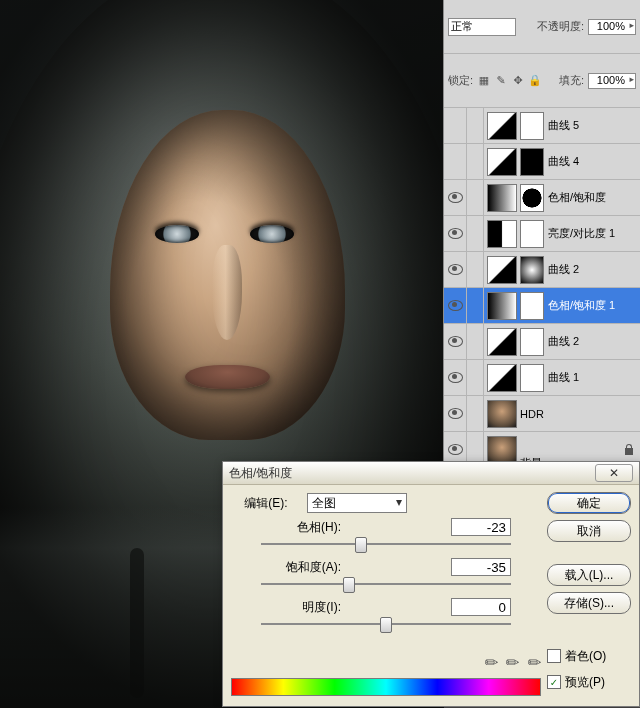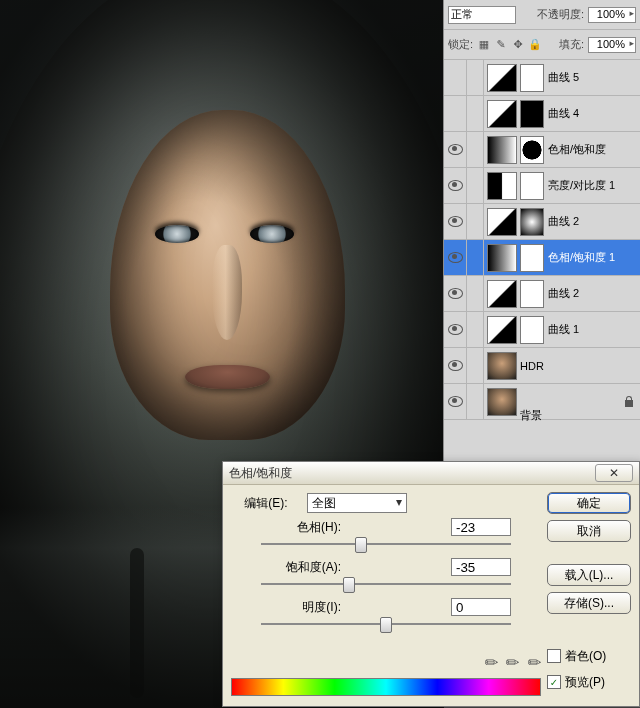--- a/index.html
+++ b/index.html
@@ -12,21 +12,21 @@
 .eye.l{left:155px;top:225px}.eye.r{left:250px;top:225px}
 .nose{position:absolute;left:212px;top:245px;width:30px;height:95px;background:linear-gradient(90deg,rgba(0,0,0,0) 0%,rgba(255,235,210,.35) 45%,rgba(0,0,0,.25) 100%);border-radius:40% 40% 50% 50%}
 .lips{position:absolute;left:185px;top:365px;width:85px;height:24px;border-radius:50%/60%;background:radial-gradient(ellipse at 50% 30%,#8a5a4a 0%,#6a4437 60%,#3b2821 100%);box-shadow:0 3px 6px rgba(0,0,0,.5)}
 .sweater{position:absolute;left:0;bottom:0;width:444px;height:200px;background:linear-gradient(180deg,rgba(0,0,0,0) 0%,#4a514d 20%,#3a403c 60%,#2a2f2b 100%)}
 .draw{position:absolute;background:#262a27;border-radius:12px}
 .draw.a{left:130px;bottom:10px;width:14px;height:150px}
 .draw.b{left:300px;bottom:10px;width:14px;height:140px}
 
 
 .panel{position:absolute;right:0;top:0;width:196px;height:472px;background:#d6d6d6;border-left:1px solid #8c8c8c;font-size:11px}
-.prow{display:flex;align-items:center;height:21px;border-bottom:1px solid #b5b5b5;padding:4px 4px;gap:4px}
+.prow{display:flex;align-items:center;height:21px;border-bottom:1px solid #b5b5b5;padding:16px 4px;gap:4px}
 .blend{width:62px;height:16px;border:1px solid #8c8c8c;background:#fff;padding:0 2px}
 .plabel{color:#444}
 .pct{width:36px;height:14px;border:1px solid #8c8c8c;background:#fff;text-align:right;padding-right:10px;position:relative}
 .pct::after{content:"▸";position:absolute;right:1px;top:0;font-size:9px;color:#555}
 .lockicons{display:flex;gap:3px;align-items:center}
 .lockicons span{width:14px;text-align:center;color:#555}
 .layers{overflow:auto;height:calc(100% - 44px)}
 .layer{display:flex;align-items:center;height:35px;border-bottom:1px solid #b5b5b5}
 .layer.sel{background:#3e7ee0;color:#fff}
 .vis{width:22px;height:100%;border-right:1px solid #b5b5b5;display:flex;align-items:center;justify-content:center}
@@ -55,29 +55,29 @@
 .titlebar{height:22px;background:linear-gradient(#fff,#dcd9c8);border-bottom:1px solid #b7b29e;display:flex;align-items:center;padding:0 6px;color:#333}
 .closeb{position:absolute;right:6px;top:2px;width:36px;height:16px;border:1px solid #9a9a9a;border-radius:3px;background:linear-gradient(#fefefe,#e6e3d3);display:flex;align-items:center;justify-content:center}
 .dbody{position:absolute;left:8px;top:30px;right:98px;bottom:8px}
 .drow{display:flex;align-items:center;height:22px;margin-bottom:2px}
 .dlab{width:70px;text-align:center;margin-right:6px}
 .dsel{width:90px;height:18px;border:1px solid #7e7e7e;background:#fff;display:flex;align-items:center;padding:0 4px;position:relative}
 .dsel::after{content:"▾";position:absolute;right:4px;top:1px;color:#333}
 .sgroup{margin:4px 0 0 30px;width:250px}
 .sgl{display:flex;align-items:center;justify-content:space-between;height:18px}
 .sgl .lab{width:80px;text-align:right;margin-right:6px}
-.sval{width:50px;height:16px;border:1px solid #7e7e7e;background:#fff;text-align:left;padding:0 4px;font-family:Arial}
+.sval{width:50px;height:16px;border:1px solid #7e7e7e;background:#fff;text-align:right;padding:0 4px;font-family:Arial}
 .slider{position:relative;height:16px;margin:0 0 6px 0}
 .track{position:absolute;left:0;right:0;top:7px;height:2px;background:#8a8a8a}
 .knob{position:absolute;top:1px;width:10px;height:14px;background:linear-gradient(#fdfdfd,#cfcfcf);border:1px solid #6f6f6f;border-radius:2px;transform:translateX(-50%)}
 .eyedrops{position:absolute;right:0;bottom:26px;display:flex;gap:8px}
 .eyedrops span{font-size:16px;color:#555;transform:rotate(-45deg)}
 .spectrum{position:absolute;left:0;right:0;bottom:2px;height:16px;background:linear-gradient(90deg,red,#ff0,#0f0,#0ff,#00f,#f0f,red);border:1px solid #7a7a7a}
 .sidebtns{position:absolute;right:8px;top:30px;width:84px;display:flex;flex-direction:column;gap:6px}
-.btn{height:20px;border:1px solid #707070;border-radius:5px;background:linear-gradient(#fefefe,#e7e4d4);display:flex;align-items:center;justify-content:center;font-size:12px}
+.btn{height:20px;border:1px solid #707070;border-radius:10px;background:linear-gradient(#fefefe,#e7e4d4);display:flex;align-items:center;justify-content:center;font-size:12px}
 .btn.def{box-shadow:0 0 0 1px #2a66c9 inset}
 .chkrow{display:flex;align-items:center;gap:4px;height:16px;font-size:12px;margin-top:4px}
 .chk{width:12px;height:12px;border:1px solid #6a6a6a;background:#fff;display:flex;align-items:center;justify-content:center;font-size:10px;color:#1a7a1a}
 </style>
 </head>
 <body>
 
 <div class="stage">
   <div class="canvas">
     <div class="hood"></div>

